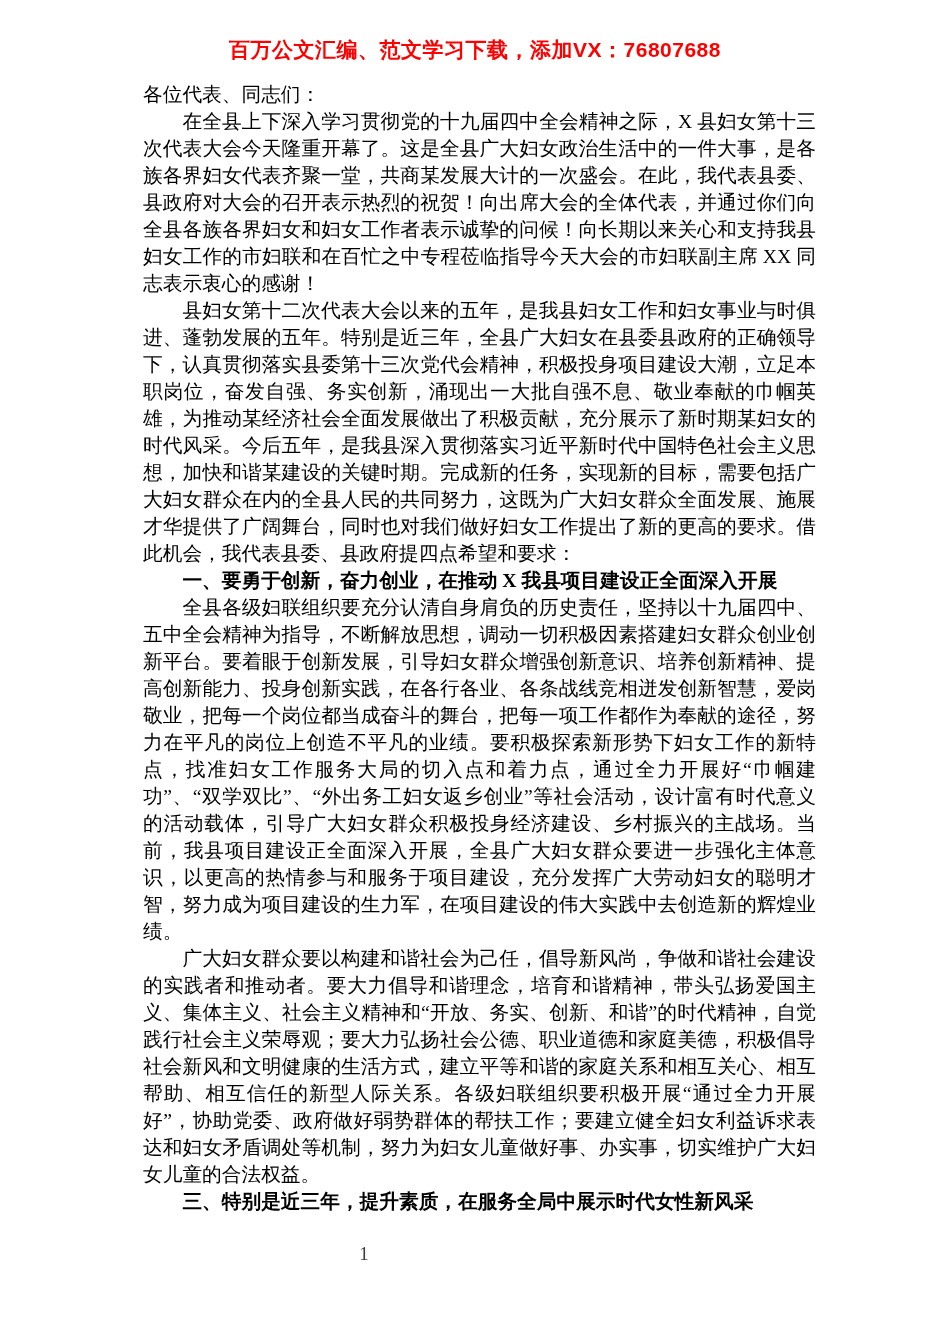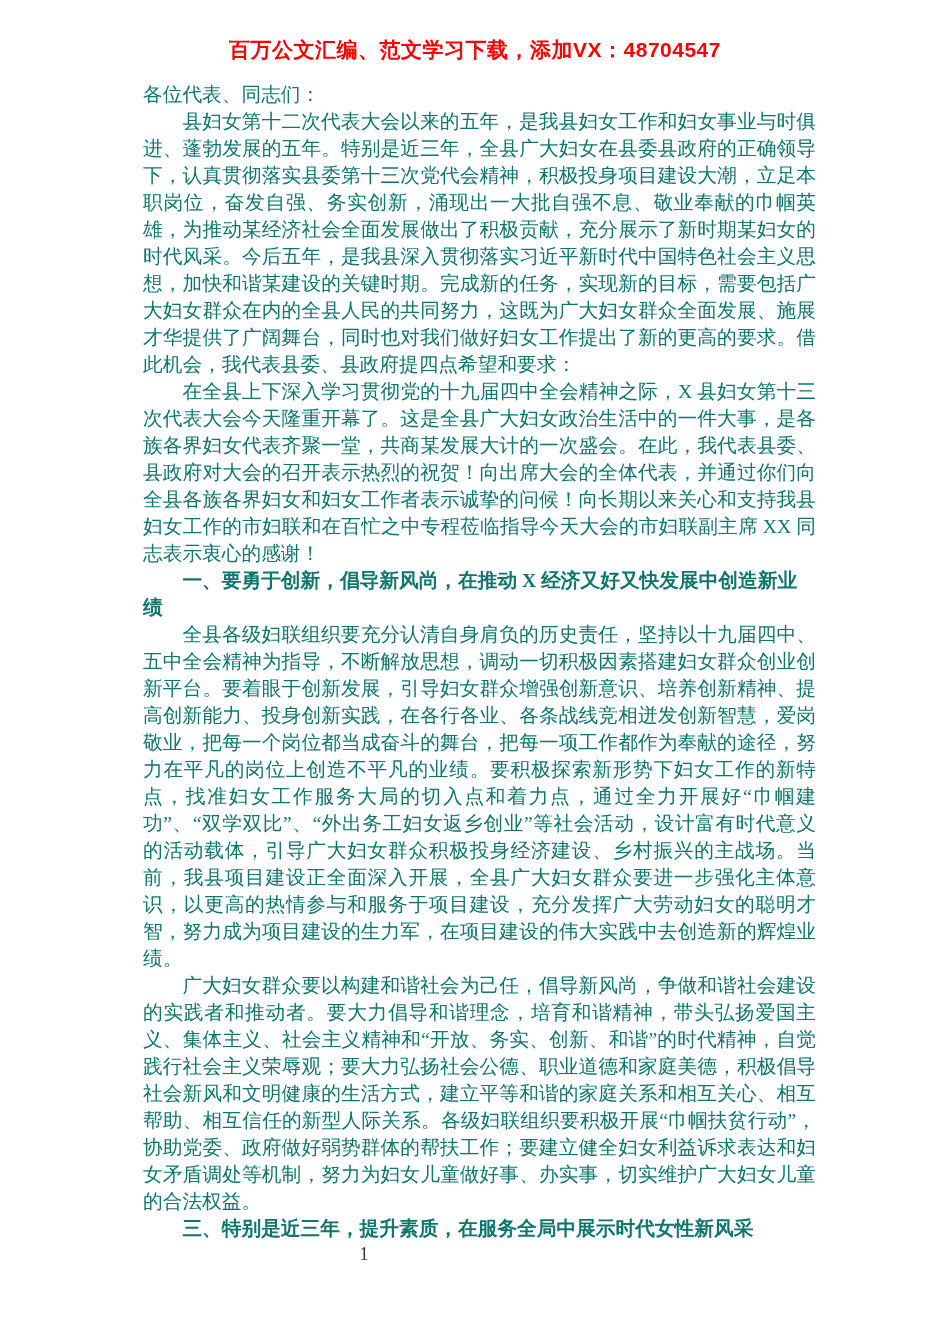--- a/index.html
+++ b/index.html
@@ -28,21 +28,21 @@
     white-space: nowrap;
   }
   .doc-body {
     position: absolute;
     left: 143px;
     top: 81px;
     width: 673px;
     font-family: "Liberation Serif", "DejaVu Serif", serif;
     font-size: 19.7px;
     line-height: 27px;
-    color: #0f766e;
+    color: #000000;
     text-align: justify;
   }
   .doc-body p {
     margin: 0;
     padding: 0;
   }
   .salutation {
     text-indent: 0;
   }
   .para {
@@ -62,27 +62,27 @@
     font-family: "Liberation Serif", "DejaVu Serif", serif;
     font-size: 19px;
     color: #3a3a3a;
   }
 </style>
 </head>
 <body>
 
 <div class="page">
 
-  <div class="promo-header">百万公文汇编、范文学习下载，添加VX：48704547</div>
+  <div class="promo-header">百万公文汇编、范文学习下载，添加VX：76807688</div>
 
   <div class="doc-body">
     <p class="salutation">各位代表、同志们：</p>
+    <p class="para">在全县上下深入学习贯彻党的十九届四中全会精神之际，X 县妇女第十三次代表大会今天隆重开幕了。这是全县广大妇女政治生活中的一件大事，是各族各界妇女代表齐聚一堂，共商某发展大计的一次盛会。在此，我代表县委、县政府对大会的召开表示热烈的祝贺！向出席大会的全体代表，并通过你们向全县各族各界妇女和妇女工作者表示诚挚的问候！向长期以来关心和支持我县妇女工作的市妇联和在百忙之中专程莅临指导今天大会的市妇联副主席 XX 同志表示衷心的感谢！</p>
     <p class="para">县妇女第十二次代表大会以来的五年，是我县妇女工作和妇女事业与时俱进、蓬勃发展的五年。特别是近三年，全县广大妇女在县委县政府的正确领导下，认真贯彻落实县委第十三次党代会精神，积极投身项目建设大潮，立足本职岗位，奋发自强、务实创新，涌现出一大批自强不息、敬业奉献的巾帼英雄，为推动某经济社会全面发展做出了积极贡献，充分展示了新时期某妇女的时代风采。今后五年，是我县深入贯彻落实习近平新时代中国特色社会主义思想，加快和谐某建设的关键时期。完成新的任务，实现新的目标，需要包括广大妇女群众在内的全县人民的共同努力，这既为广大妇女群众全面发展、施展才华提供了广阔舞台，同时也对我们做好妇女工作提出了新的更高的要求。借此机会，我代表县委、县政府提四点希望和要求：</p>
-    <p class="para">在全县上下深入学习贯彻党的十九届四中全会精神之际，X 县妇女第十三次代表大会今天隆重开幕了。这是全县广大妇女政治生活中的一件大事，是各族各界妇女代表齐聚一堂，共商某发展大计的一次盛会。在此，我代表县委、县政府对大会的召开表示热烈的祝贺！向出席大会的全体代表，并通过你们向全县各族各界妇女和妇女工作者表示诚挚的问候！向长期以来关心和支持我县妇女工作的市妇联和在百忙之中专程莅临指导今天大会的市妇联副主席 XX 同志表示衷心的感谢！</p>
-    <p class="heading">一、要勇于创新，倡导新风尚，在推动 X 经济又好又快发展中创造新业绩</p>
+    <p class="heading">一、要勇于创新，奋力创业，在推动 X 我县项目建设正全面深入开展</p>
     <p class="para">全县各级妇联组织要充分认清自身肩负的历史责任，坚持以十九届四中、五中全会精神为指导，不断解放思想，调动一切积极因素搭建妇女群众创业创新平台。要着眼于创新发展，引导妇女群众增强创新意识、培养创新精神、提高创新能力、投身创新实践，在各行各业、各条战线竞相迸发创新智慧，爱岗敬业，把每一个岗位都当成奋斗的舞台，把每一项工作都作为奉献的途径，努力在平凡的岗位上创造不平凡的业绩。要积极探索新形势下妇女工作的新特点，找准妇女工作服务大局的切入点和着力点，通过全力开展好“巾帼建功”、“双学双比”、“外出务工妇女返乡创业”等社会活动，设计富有时代意义的活动载体，引导广大妇女群众积极投身经济建设、乡村振兴的主战场。当前，我县项目建设正全面深入开展，全县广大妇女群众要进一步强化主体意识，以更高的热情参与和服务于项目建设，充分发挥广大劳动妇女的聪明才智，努力成为项目建设的生力军，在项目建设的伟大实践中去创造新的辉煌业绩。</p>
-    <p class="para">广大妇女群众要以构建和谐社会为己任，倡导新风尚，争做和谐社会建设的实践者和推动者。要大力倡导和谐理念，培育和谐精神，带头弘扬爱国主义、集体主义、社会主义精神和“开放、务实、创新、和谐”的时代精神，自觉践行社会主义荣辱观；要大力弘扬社会公德、职业道德和家庭美德，积极倡导社会新风和文明健康的生活方式，建立平等和谐的家庭关系和相互关心、相互帮助、相互信任的新型人际关系。各级妇联组织要积极开展“巾帼扶贫行动”，协助党委、政府做好弱势群体的帮扶工作；要建立健全妇女利益诉求表达和妇女矛盾调处等机制，努力为妇女儿童做好事、办实事，切实维护广大妇女儿童的合法权益。</p>
+    <p class="para">广大妇女群众要以构建和谐社会为己任，倡导新风尚，争做和谐社会建设的实践者和推动者。要大力倡导和谐理念，培育和谐精神，带头弘扬爱国主义、集体主义、社会主义精神和“开放、务实、创新、和谐”的时代精神，自觉践行社会主义荣辱观；要大力弘扬社会公德、职业道德和家庭美德，积极倡导社会新风和文明健康的生活方式，建立平等和谐的家庭关系和相互关心、相互帮助、相互信任的新型人际关系。各级妇联组织要积极开展“通过全力开展好”，协助党委、政府做好弱势群体的帮扶工作；要建立健全妇女利益诉求表达和妇女矛盾调处等机制，努力为妇女儿童做好事、办实事，切实维护广大妇女儿童的合法权益。</p>
     <p class="heading">三、特别是近三年，提升素质，在服务全局中展示时代女性新风采</p>
   </div>
 
   <div class="page-number">1</div>
 
 </div>
 
 </body></html>

